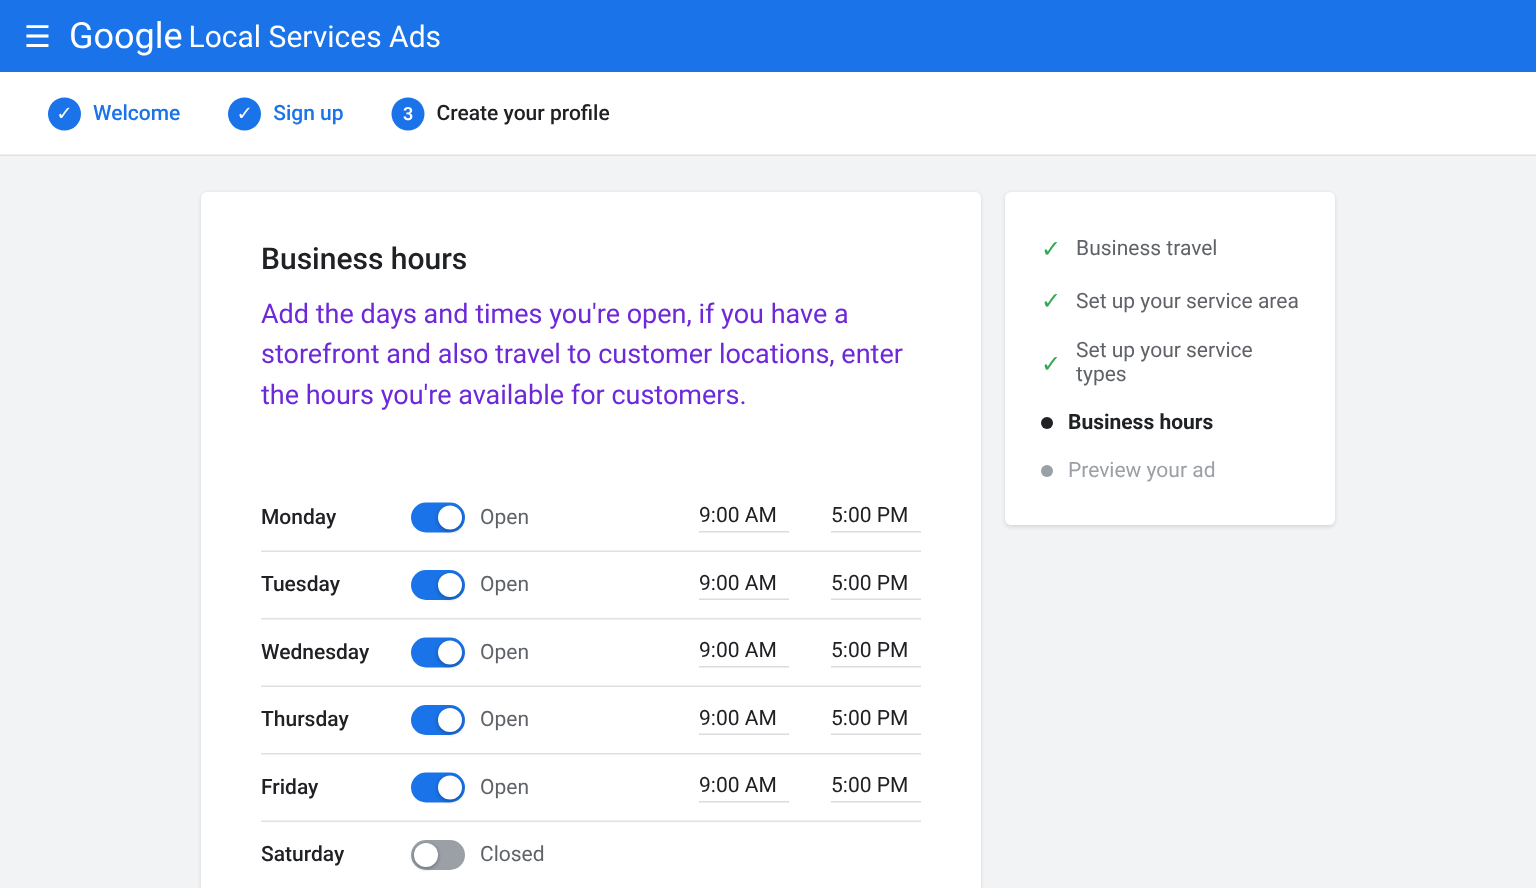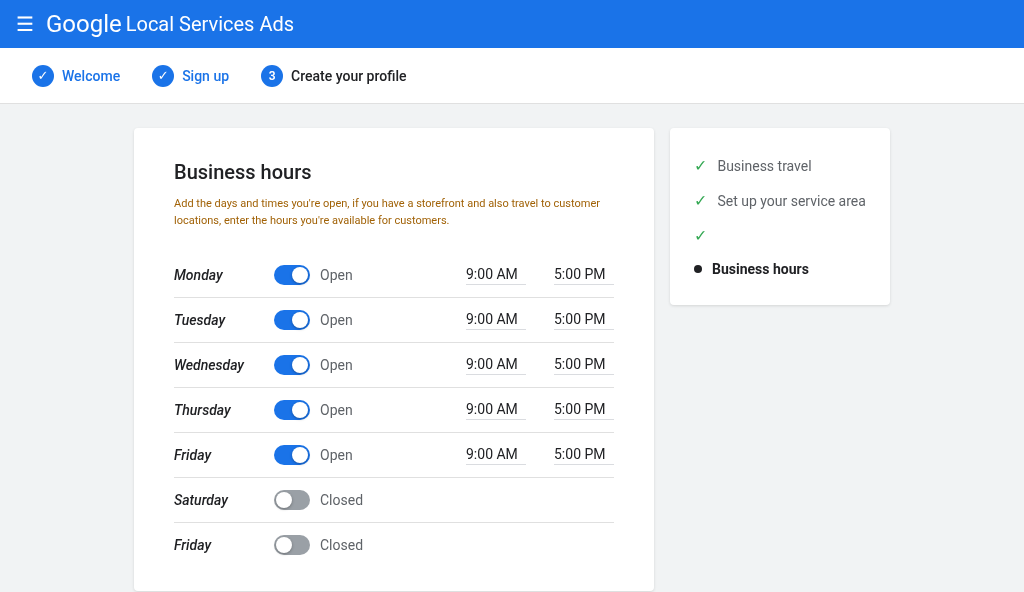--- a/index.html
+++ b/index.html
@@ -78,40 +78,39 @@
       width: 520px;
       box-shadow: 0 1px 3px rgba(0,0,0,0.12);
     }
     .card-title {
       font-size: 20px;
       font-weight: 500;
       color: #202124;
       margin-bottom: 12px;
     }
     .card-desc {
-      font-size: 11px;
-      color: #a16207;
+      font-size: 18px;
+      color: #6d28d9;
       line-height: 1.5;
-      margin-bottom: 24px;
+      margin-bottom: 46px;
     }
 
     
     .day-row {
       display: flex;
       align-items: center;
       padding: 12px 0;
       border-bottom: 1px solid #e0e0e0;
     }
     .day-row:last-child { border-bottom: none; }
     .day-label {
       width: 100px;
       font-size: 14px;
       color: #202124;
       font-weight: 500;
-      font-style: italic;
     }
     .toggle-container {
       display: flex;
       align-items: center;
       gap: 10px;
       width: 100px;
     }
     .toggle {
       position: relative;
       width: 36px;
@@ -318,20 +317,25 @@
         <div class="sidebar-item done">
           <span class="check-icon">✓</span>
           <span>Business travel</span>
         </div>
         <div class="sidebar-item done">
           <span class="check-icon">✓</span>
           <span>Set up your service area</span>
         </div>
         <div class="sidebar-item done">
           <span class="check-icon">✓</span>
+          <span>Set up your service types</span>
         </div>
         <div class="sidebar-item current">
           <span class="bullet"></span>
           <span>Business hours</span>
         </div>
+        <div class="sidebar-item upcoming">
+          <span class="bullet-gray"></span>
+          <span>Preview your ad</span>
+        </div>
       </div>
   </div>
 </div>
 
 </body></html>

